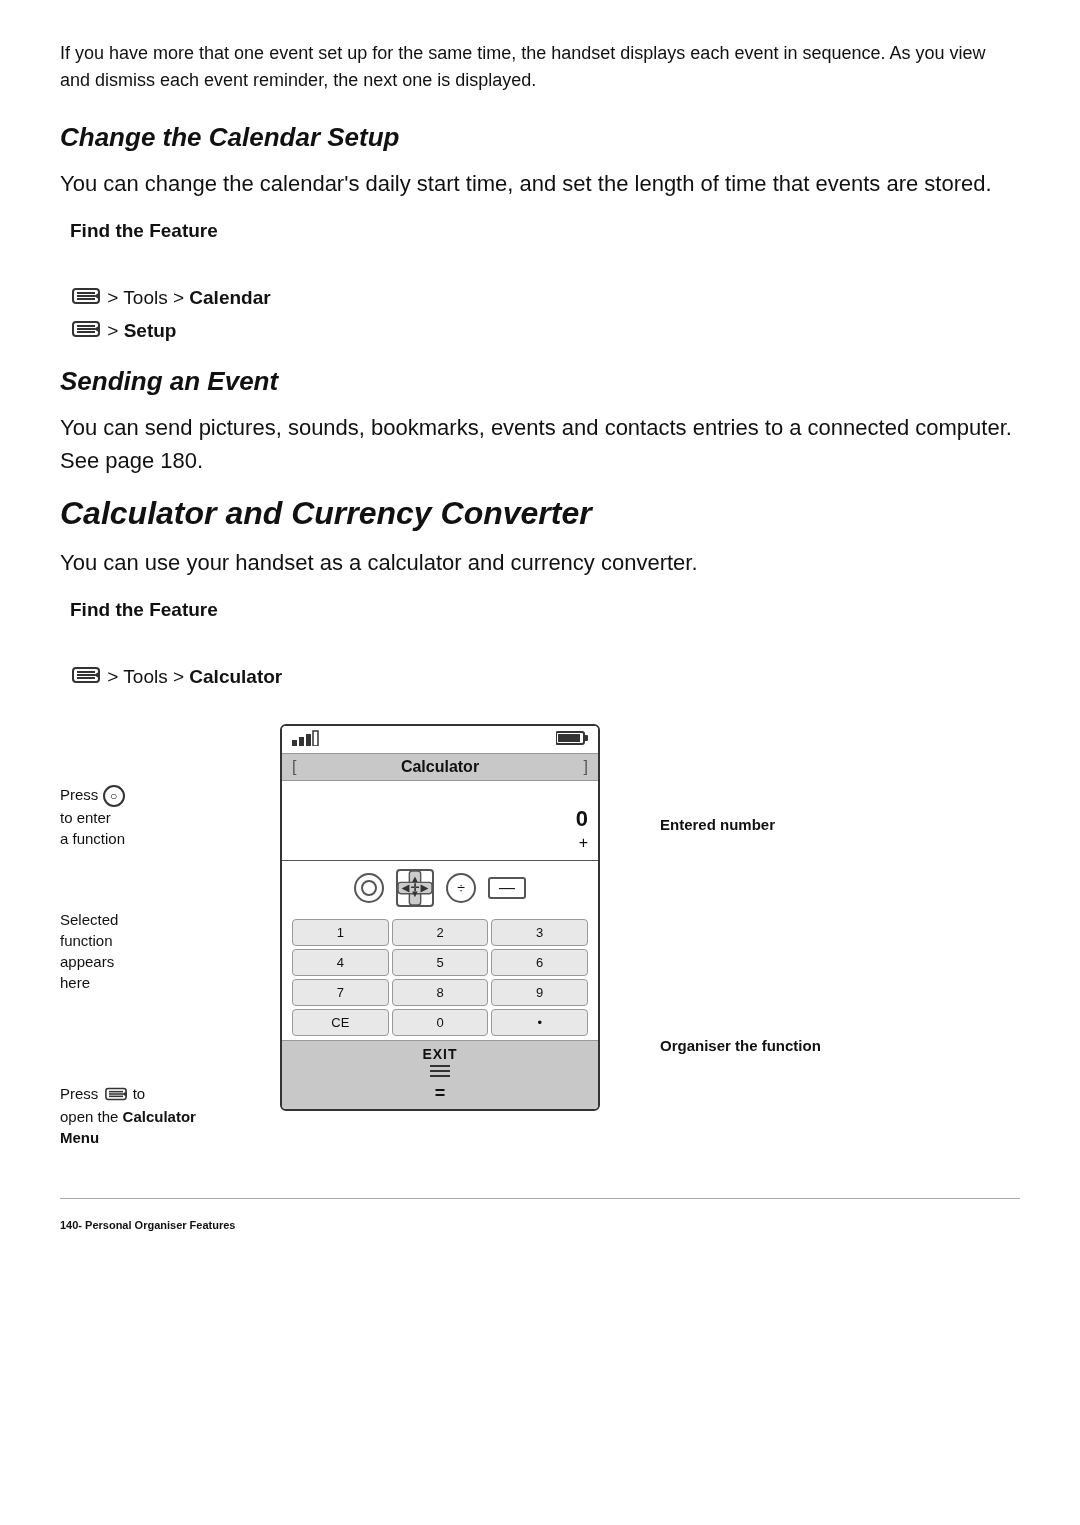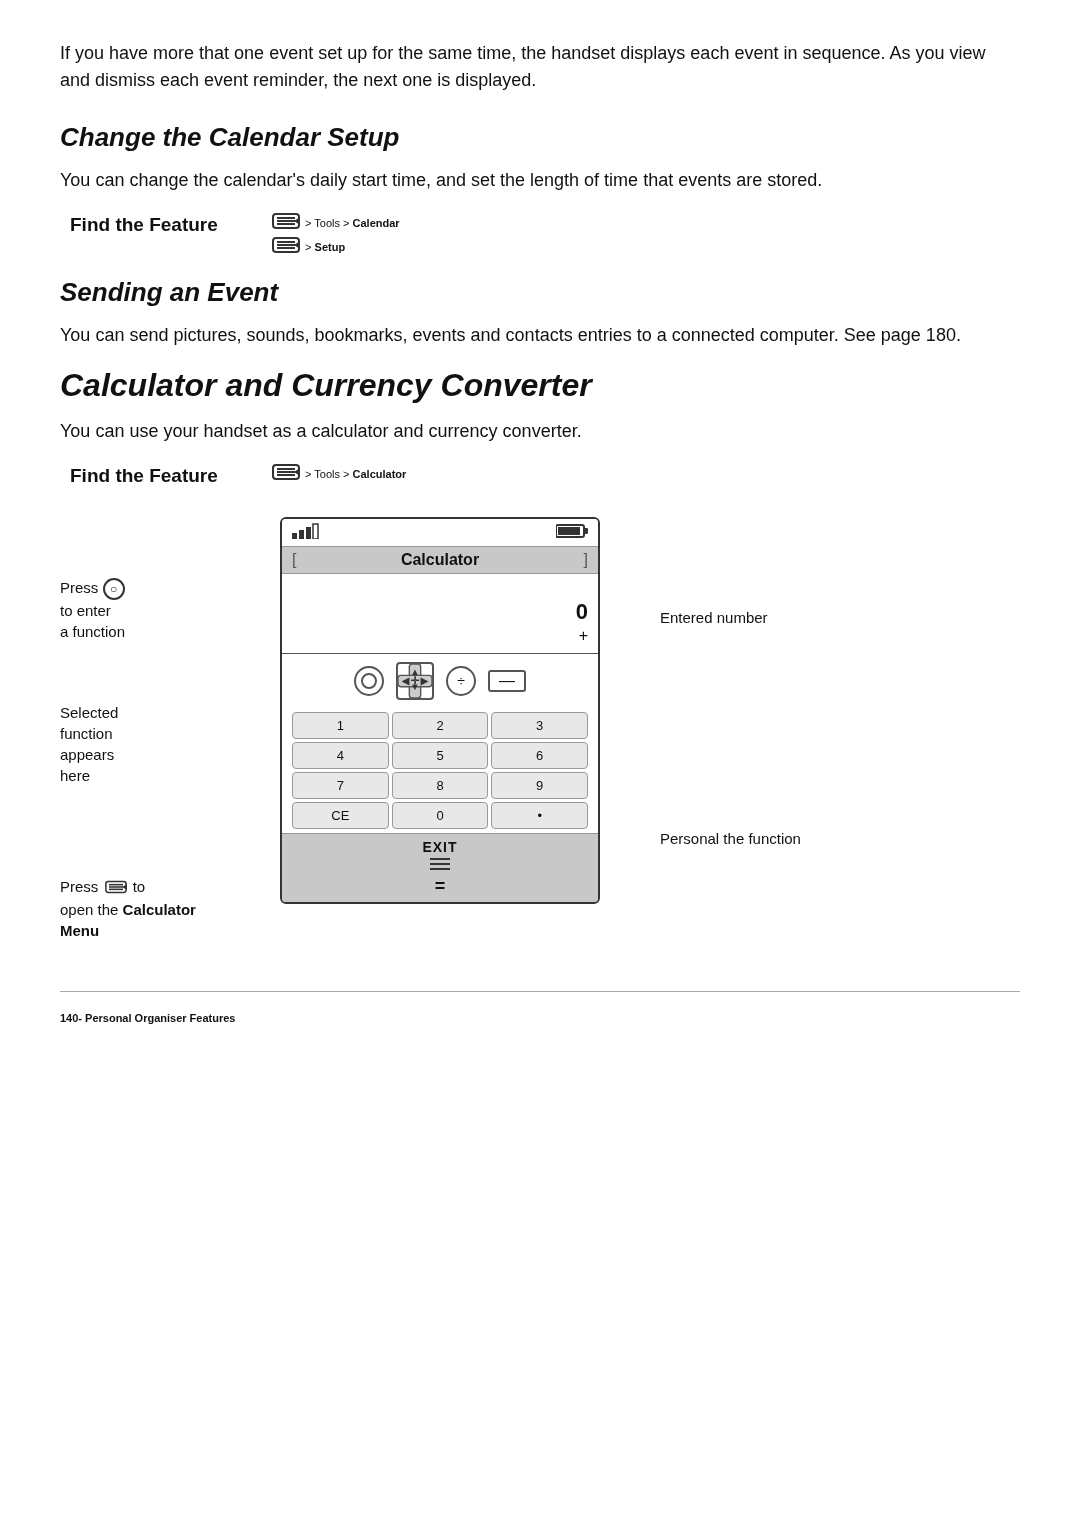--- a/index.html
+++ b/index.html
@@ -25,39 +25,39 @@
       margin-top: 10px;
     }
     .section-title-bold {
       font-weight: bold;
       font-style: italic;
       font-size: 32px;
       margin-bottom: 14px;
       margin-top: 18px;
     }
     .body-text {
-      font-size: 18px;
+      font-size: 22px;
       line-height: 1.5;
       margin-bottom: 18px;
     }
     .find-feature-row {
       display: flex;
-      flex-direction: row;
+      flex-direction: column;
       align-items: flex-start;
       margin: 18px 0 18px 10px;
       gap: 40px;
     }
     .find-feature-label {
       font-weight: bold;
       font-size: 19px;
       min-width: 160px;
       padding-top: 2px;
     }
     .find-feature-path {
-      font-size: 11px;
+      font-size: 19px;
       line-height: 1.7;
     }
     
     .calc-diagram-wrapper {
       display: flex;
       flex-direction: row;
       align-items: flex-start;
       margin-top: 30px;
       margin-left: 0;
       position: relative;
@@ -89,20 +89,21 @@
       flex: 1;
       max-width: 420px;
     }
     .calc-right-labels {
       display: flex;
       flex-direction: column;
       gap: 0;
       min-width: 160px;
       margin-left: 10px;
       margin-top: 90px;
+      font-weight: bold;
     }
     .calc-right-label {
       font-size: 15px;
       line-height: 1.4;
     }
     .calc-right-top {
       margin-bottom: 200px;
     }
     
     .phone-mockup {
@@ -426,20 +427,20 @@
           </svg>
         </span>
         <span class="equals-btn">=</span>
       </div>
     </div>
   </div>
 
   <div class="calc-right-labels">
     <div class="calc-right-label calc-right-top">Entered
 number</div>
-    <div class="calc-right-label">Personal the
+    <div class="calc-right-label">Organiser the
 function</div>
   </div>
 </div>
 
 <div class="page-footer">
   <strong>140</strong><span>- Personal Organiser Features</span>
 </div>
 
 </body></html>

